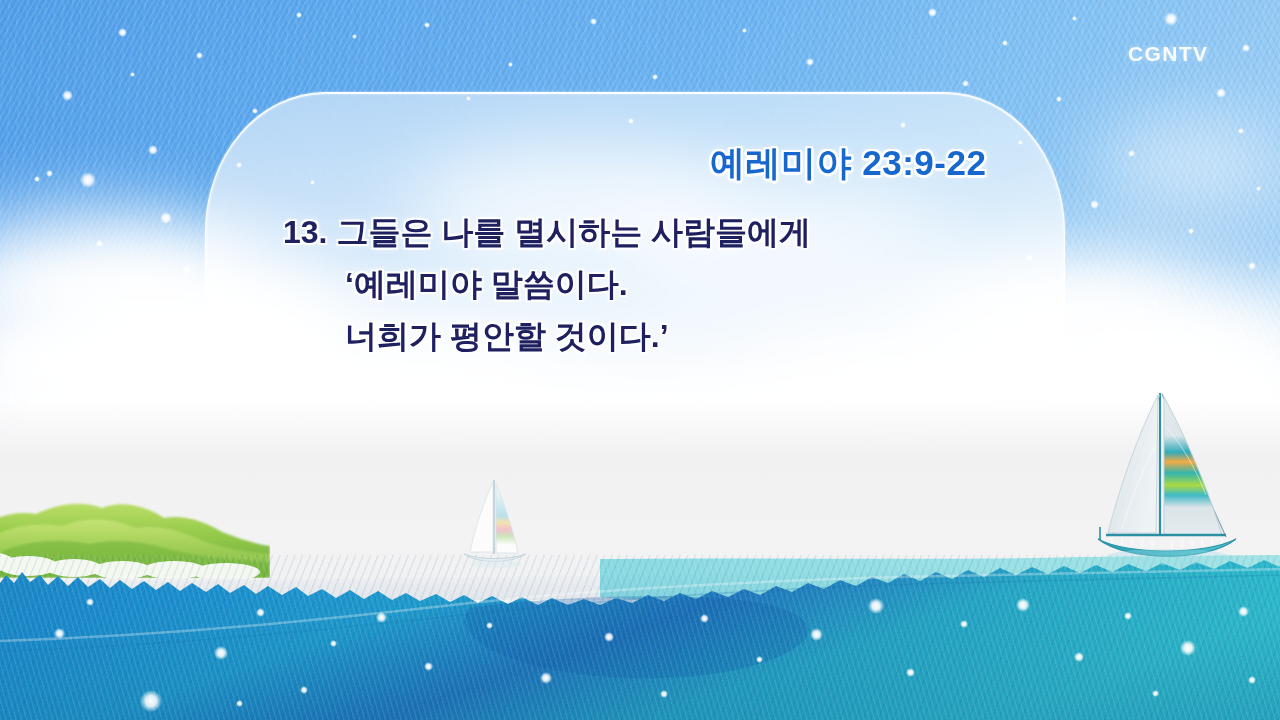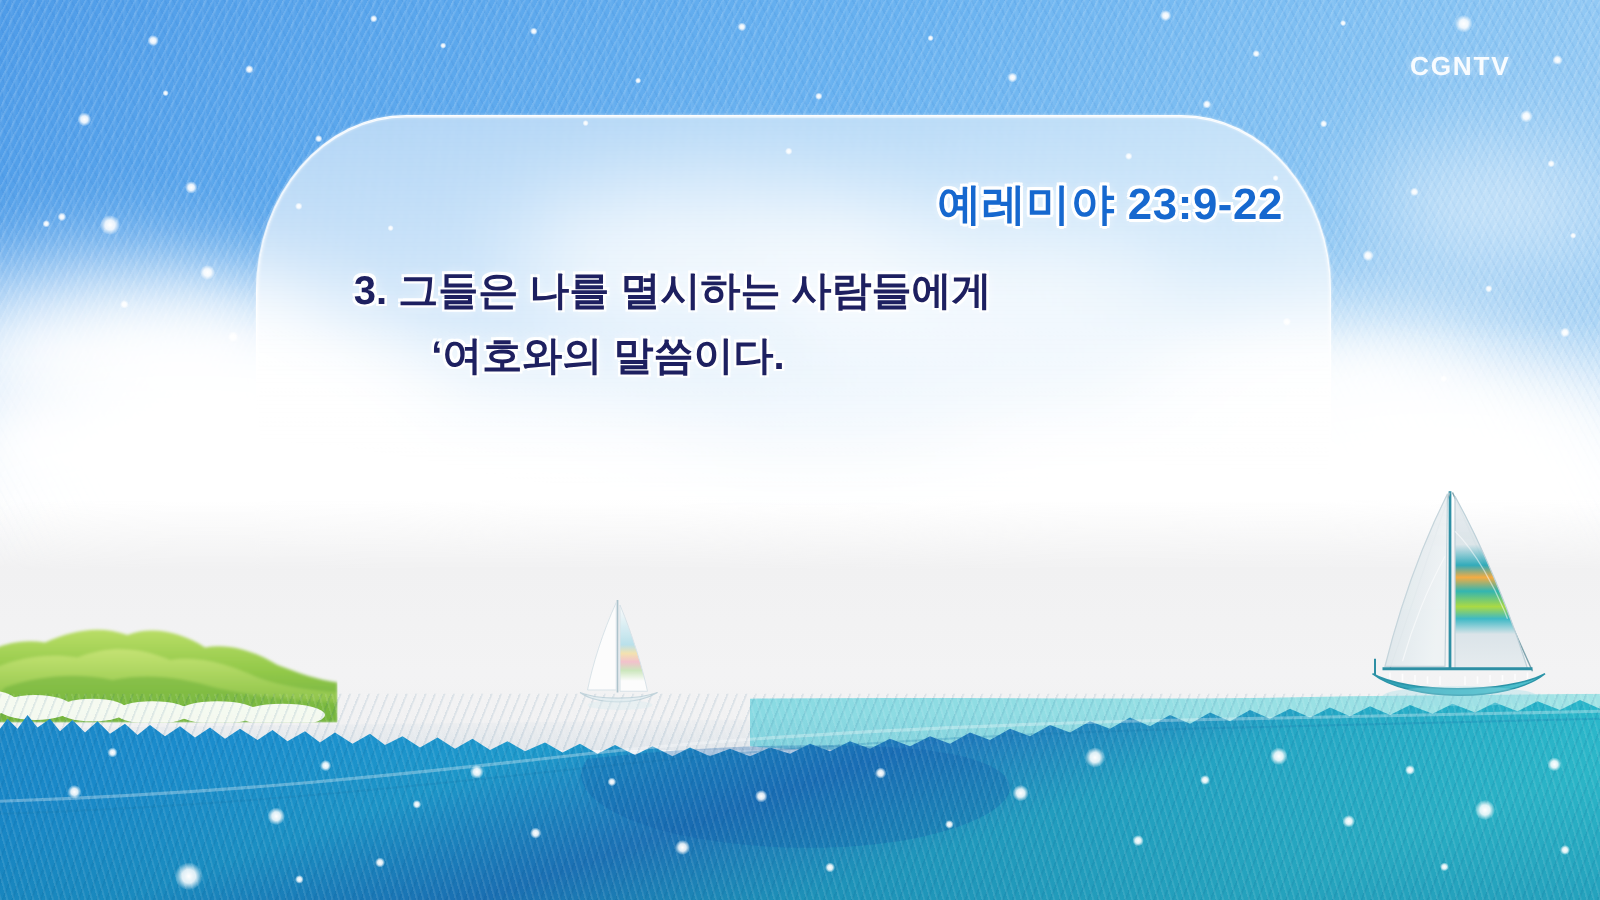--- a/index.html
+++ b/index.html
@@ -82,21 +82,20 @@
 
   
   .ref {
     position:absolute; left:710px; top:140px;
     font-size:35px; font-weight:700; letter-spacing:.5px;
     color:#1668cf; white-space:nowrap;
     text-shadow:
       -2px -2px 0 #fff, 2px -2px 0 #fff, -2px 2px 0 #fff, 2px 2px 0 #fff,
       -2.5px 0 0 #fff, 2.5px 0 0 #fff, 0 -2.5px 0 #fff, 0 2.5px 0 #fff,
       0 0 8px rgba(255,255,255,.95);
-    margin-left: 40px;
   }
   .verse {
     position:absolute; left:283px; top:206px; width:700px;
   }
   .verse .line {
     font-size:32px; font-weight:700; line-height:52px;
     color:#1e2060; white-space:nowrap;
     text-shadow:
       -2px -2px 0 rgba(255,255,255,.95), 2px -2px 0 rgba(255,255,255,.95),
       -2px 2px 0 rgba(255,255,255,.95), 2px 2px 0 rgba(255,255,255,.95),
@@ -377,19 +376,20 @@
     </g>
 
     <line x1="14" y1="142" x2="14" y2="155" stroke="#2d8fa4" stroke-width="1.6"></line>
 
     <ellipse cx="82" cy="172" rx="62" ry="8" fill="#9edde6" opacity=".35"></ellipse>
   </svg>
 
   <div class="ref">예레미야 23:9-22</div>
 
   <div class="verse">
-    <div class="line">3. 그들은 나를 멸시하는 사람들에게</div>
-    <div class="line indent">‘여호와의 말씀이다.</div>
+    <div class="line">13. 그들은 나를 멸시하는 사람들에게</div>
+    <div class="line indent">‘예레미야 말씀이다.</div>
+    <div class="line indent">너희가 평안할 것이다.’</div>
   </div>
 
   <div class="logo">CGNTV</div>
 
 </div>
 
 </body></html>

